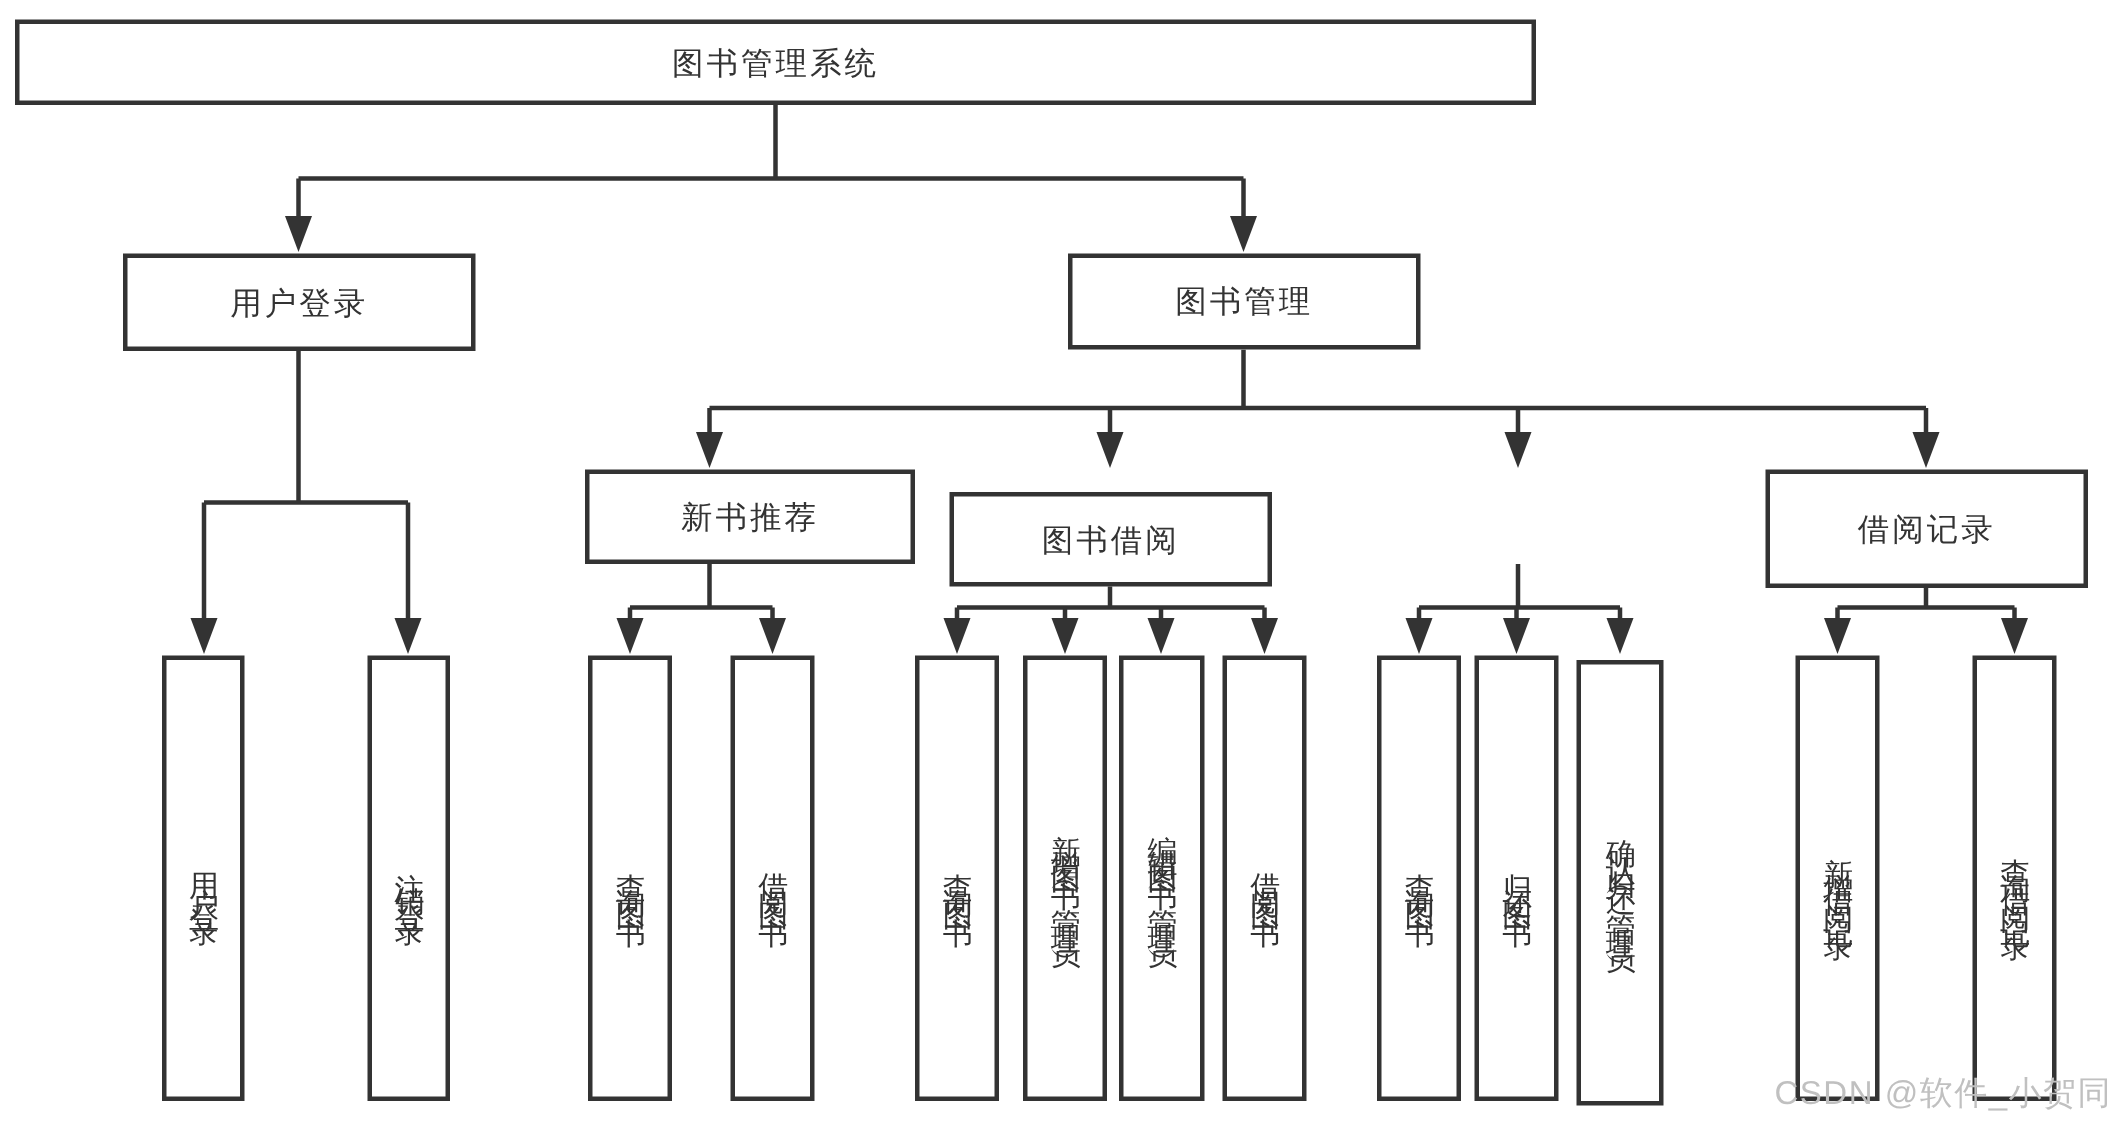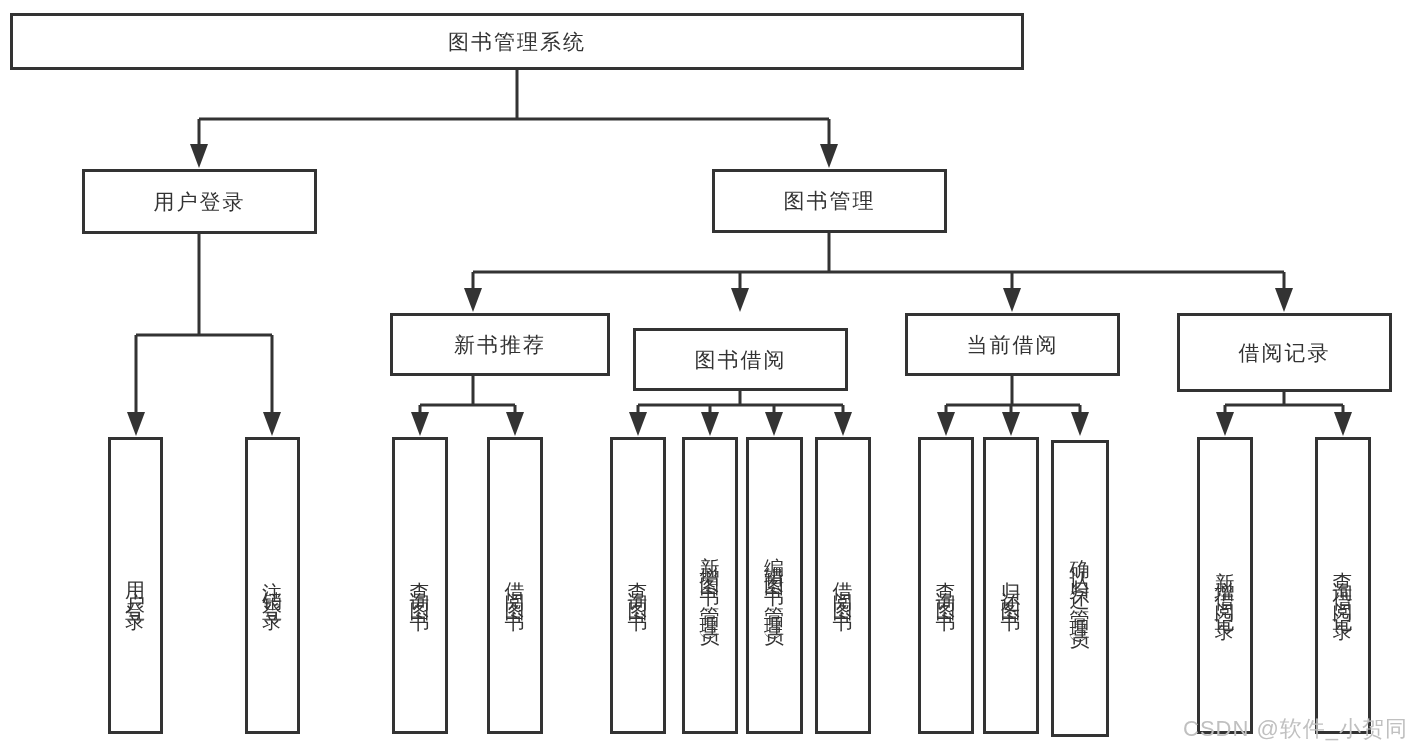--- a/index.html
+++ b/index.html
@@ -83,23 +83,20 @@
   <div class="node h-node" style="left:712px;top:169px;width:235px;height:64px;">
     <span>图书管理</span>
   </div>
 
   <div class="node h-node" style="left:363px;top:313px;width:220px;height:63px;margin-left:27px;">
     <span>新书推荐</span>
   </div>
   <div class="node h-node" style="left:633px;top:328px;width:215px;height:63px;">
     <span>图书借阅</span>
   </div>
-  <div class="node h-node" style="left:905px;top:313px;width:215px;height:63px;">
-    <span>当前借阅</span>
-  </div>
   <div class="node h-node" style="left:1177px;top:313px;width:215px;height:79px;align-items:center;">
     <span>借阅记录</span>
   </div>
 
   <div class="node leaf" style="left:108px;top:437px;width:55px;height:297px;">
     <span class="vtext">用户登录</span>
   </div>
   <div class="node leaf" style="left:245px;top:437px;width:55px;height:297px;">
     <span class="vtext">注销登录</span>
   </div>

